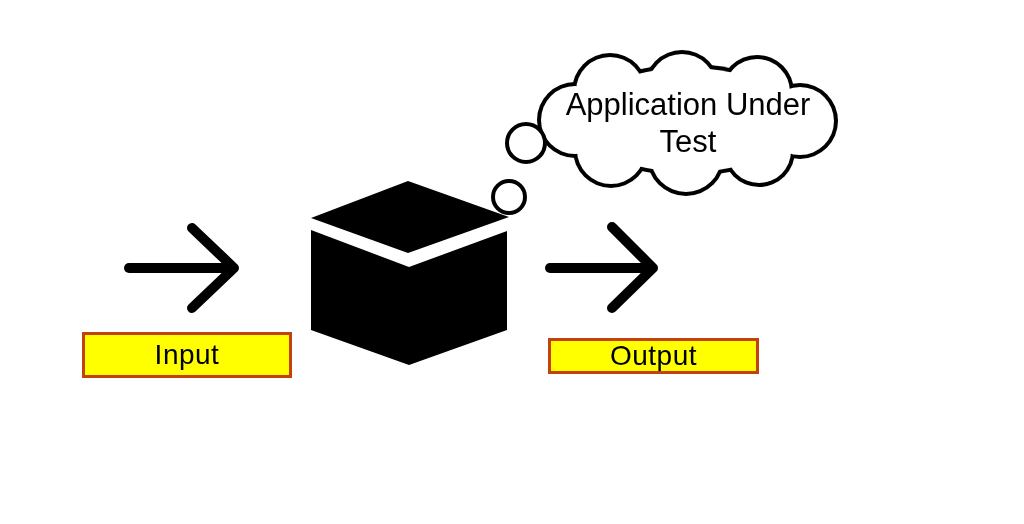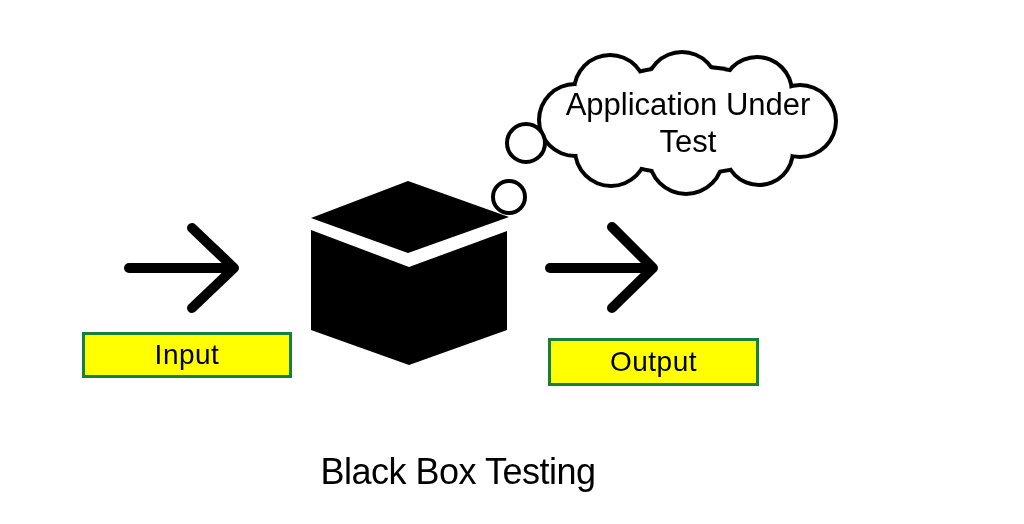--- a/index.html
+++ b/index.html
@@ -18,39 +18,39 @@
   }
   .diagram-svg {
     position: absolute;
     left: 0;
     top: 0;
   }
   .label {
     position: absolute;
     box-sizing: border-box;
     background: #FFFF00;
-    border: 3px solid #15803d;
+    border: 3px solid #c2410c;
     display: flex;
     align-items: center;
     justify-content: center;
     font-size: 28px;
     color: #000000;
     letter-spacing: 0.5px;
   }
   .label-input {
     left: 82px;
     top: 332px;
     width: 210px;
     height: 46px;
   }
   .label-output {
     left: 548px;
     top: 338px;
     width: 211px;
-    height: 48px;
+    height: 36px;
   }
   .title {
     position: absolute;
     left: 0;
     top: 451px;
     width: 916px;
     text-align: center;
     font-size: 36px;
     letter-spacing: -0.5px;
     color: #000000;
@@ -111,15 +111,14 @@
     </g>
 
     <circle cx="526" cy="143" r="19" fill="#FFFFFF" stroke="#000000" stroke-width="4"></circle>
     <circle cx="509" cy="197" r="16" fill="#FFFFFF" stroke="#000000" stroke-width="4"></circle>
   </svg>
 
   <div class="label label-input">Input</div>
 
   <div class="label label-output">Output</div>
 
-  <div class="title">Black Box Testing</div>
 
 </div>
 
 </body></html>

